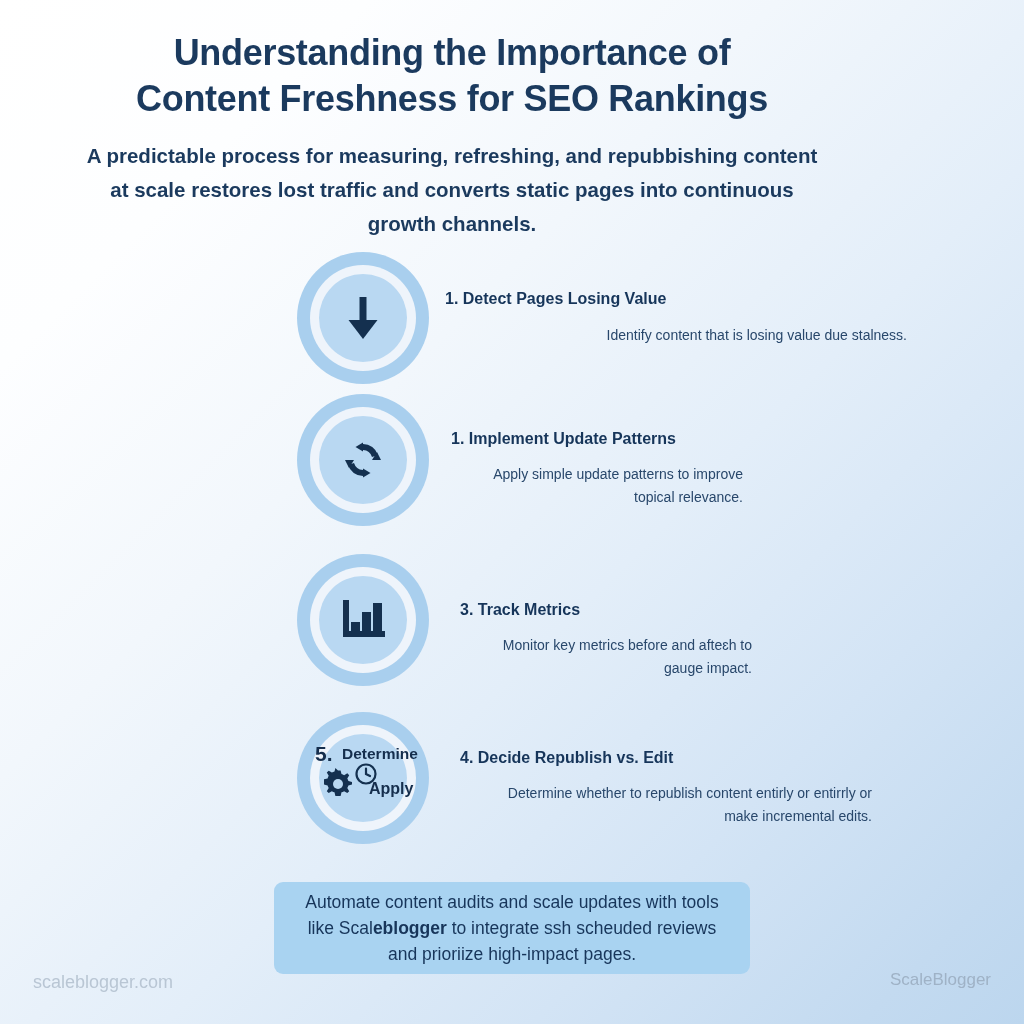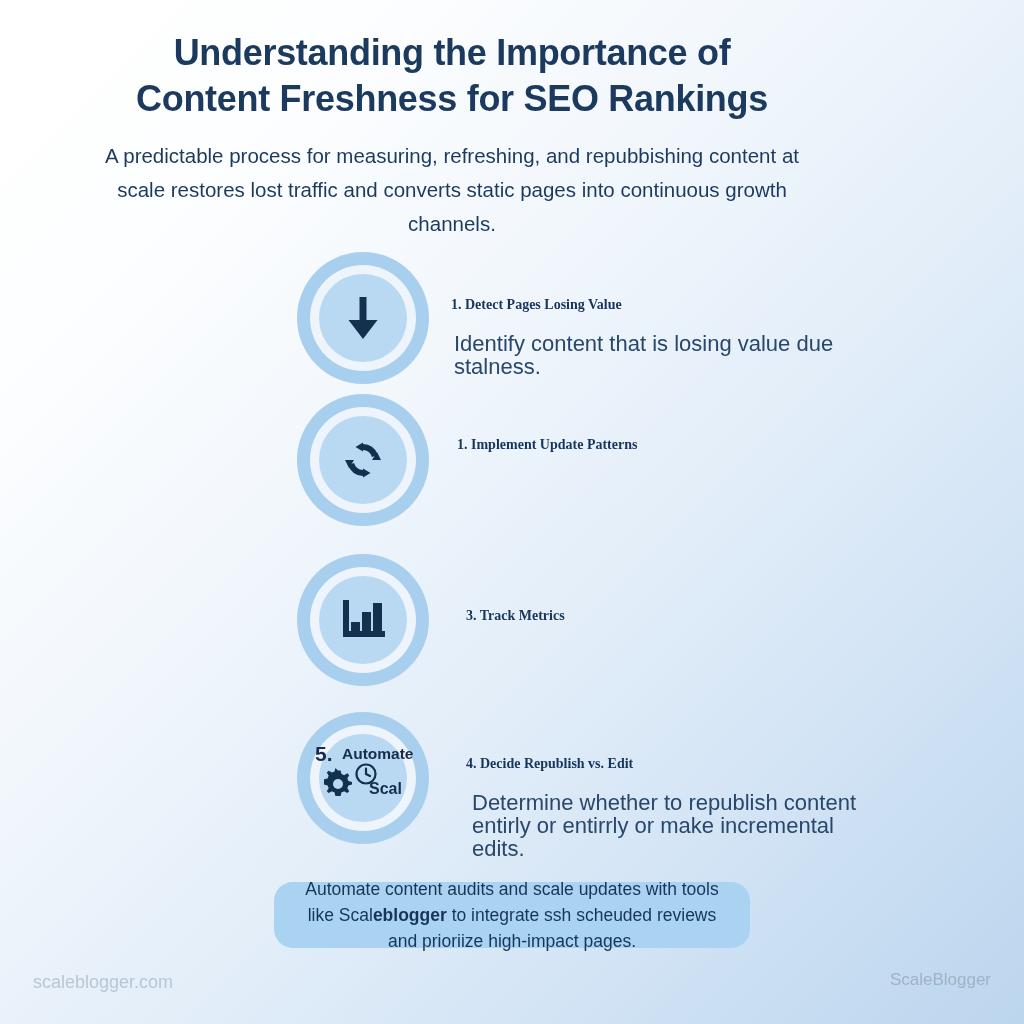--- a/index.html
+++ b/index.html
@@ -40,21 +40,21 @@
     font-size: 36px;
     font-weight: bold;
     line-height: 46px;
     letter-spacing: -0.3px;
     margin: 0;
     padding: 0 120px;
   }
   .subtitle {
     color: #1b3a5e;
     font-size: 20.5px;
-    font-weight: normal;
+    font-weight: bold;
     line-height: 34px;
     margin: 17px 0 0 0;
     padding: 0 82px;
   }
 
   
   .steps {
     position: absolute;
     top: 252px;
     left: 0;
@@ -146,51 +146,51 @@
   }
 
   .step-text {
     position: absolute;
     left: 440px;
     top: 0;
     width: 470px;
   }
   .step-heading {
     color: #16355a;
-    font-size: 14px;
-    font-weight: bold;
-    margin: 14px;
+    font-size: 16px;
+    font-weight: bold;
+    margin: 8px;
     line-height: 26px;
-    font-family: Liberation Serif, serif;
   }
   .step-desc {
     color: #28476b;
-    font-size: 22px;
+    font-size: 14px;
     line-height: 23px;
     margin: 11px 0 0 0;
     padding-left: 22px;
+    text-align: right;
   }
   .s1 .step-text { top: 26px; left: 437px; }
   .s1 .step-desc { margin-top: 12px; padding-left: 17px; }
   .s2 .step-text { top: 24px; left: 443px; width: 300px; }
   .s2 .step-desc { padding-left: 20px; }
   .s3 .step-text { top: 35px; left: 452px; width: 300px; }
   .s3 .step-desc { padding-left: 20px; }
   .s4 .step-text { top: 25px; left: 452px; width: 420px; }
   .s4 .step-desc { padding-left: 20px; }
 
   
   .callout {
     position: absolute;
     left: 274px;
     top: 882px;
     width: 476px;
-    height: 66px;
+    height: 92px;
     background: #a9d3f1;
-    border-radius: 19px;
+    border-radius: 9px;
     box-sizing: border-box;
     display: flex;
     align-items: center;
     justify-content: center;
   }
   .callout-text {
     color: #17355a;
     font-size: 17.5px;
     line-height: 26px;
     text-align: center;
@@ -258,64 +258,66 @@
             <path d="M24 40 A16 16 0 0 1 9 29 L15 27 A10 10 0 0 0 24 34 Z" fill="#14304f"></path>
             <path d="M24 6.5 L24 15.5 L16.5 11 Z" fill="#14304f"></path>
             <path d="M24 41.5 L24 32.5 L31.5 37 Z" fill="#14304f"></path>
             <path d="M38 16 L42 24 L33 24 Z" fill="#14304f"></path>
             <path d="M10 32 L6 24 L15 24 Z" fill="#14304f"></path>
           </svg>
         </div>
       </div>
       <div class="step-text">
         <p class="step-heading">1. Implement Update Patterns</p>
+        <p class="step-desc">Apply simple update patterns to improve topical relevance.</p>
       </div>
     </div>
 
     <div class="step step-3 s3">
       <div class="badge">
         <div class="ring-outer"></div>
         <div class="ring-gap"></div>
         <div class="ring-inner"></div>
         <div class="badge-icon">
           <svg width="48" height="44" viewBox="0 0 48 44" aria-hidden="true">
             <rect x="4" y="2" width="6" height="36" fill="#14304f"></rect>
             <rect x="4" y="33" width="42" height="6" fill="#14304f"></rect>
             <rect x="12" y="24" width="9" height="11" fill="#14304f"></rect>
             <rect x="23" y="14" width="9" height="21" fill="#14304f"></rect>
             <rect x="34" y="5" width="9" height="30" fill="#14304f"></rect>
           </svg>
         </div>
       </div>
       <div class="step-text">
         <p class="step-heading">3. Track Metrics</p>
+        <p class="step-desc">Monitor key metrics before and afteɛh to gauge impact.</p>
       </div>
     </div>
 
     <div class="step step-4 s4">
       <div class="badge">
         <div class="ring-outer"></div>
         <div class="ring-gap"></div>
         <div class="ring-inner"></div>
         <div class="stray">
           <span class="stray-num">5.</span>
-          <span class="stray-word">Automate</span>
+          <span class="stray-word">Determine</span>
           <span class="stray-gear">
             <svg width="34" height="34" viewBox="0 0 34 34" aria-hidden="true">
               <path d="M17 3.5 l2.6 0 0.9 3.6 a10.6 10.6 0 0 1 2.6 1.1 l3.2-1.9 1.9 1.9 -1.9 3.2 a10.6 10.6 0 0 1 1.1 2.6 l3.6 0.9 0 2.6 -3.6 0.9 a10.6 10.6 0 0 1 -1.1 2.6 l1.9 3.2 -1.9 1.9 -3.2-1.9 a10.6 10.6 0 0 1 -2.6 1.1 l-0.9 3.6 -2.6 0 -2.6 0 -0.9-3.6 a10.6 10.6 0 0 1 -2.6-1.1 l-3.2 1.9 -1.9-1.9 1.9-3.2 a10.6 10.6 0 0 1 -1.1-2.6 l-3.6-0.9 0-2.6 0-2.6 3.6-0.9 a10.6 10.6 0 0 1 1.1-2.6 l-1.9-3.2 1.9-1.9 3.2 1.9 a10.6 10.6 0 0 1 2.6-1.1 l0.9-3.6 Z" fill="#14304f"></path>
               <circle cx="17" cy="17" r="5" fill="#b9d8f2"></circle>
             </svg>
           </span>
           <span class="stray-clock">
             <svg width="24" height="24" viewBox="0 0 24 24" aria-hidden="true">
               <circle cx="12" cy="12" r="9.5" fill="none" stroke="#14304f" stroke-width="2.2"></circle>
               <path d="M12 6.5 L12 12 L16 14" fill="none" stroke="#14304f" stroke-width="2.2" stroke-linecap="round"></path>
             </svg>
           </span>
-          <span class="stray-edit">Scal</span>
+          <span class="stray-edit">Apply</span>
         </div>
       </div>
       <div class="step-text">
         <p class="step-heading">4. Decide Republish vs. Edit</p>
         <p class="step-desc">Determine whether to republish content entirly or entirrly or make incremental edits.</p>
       </div>
     </div>
 
   </div>
 

